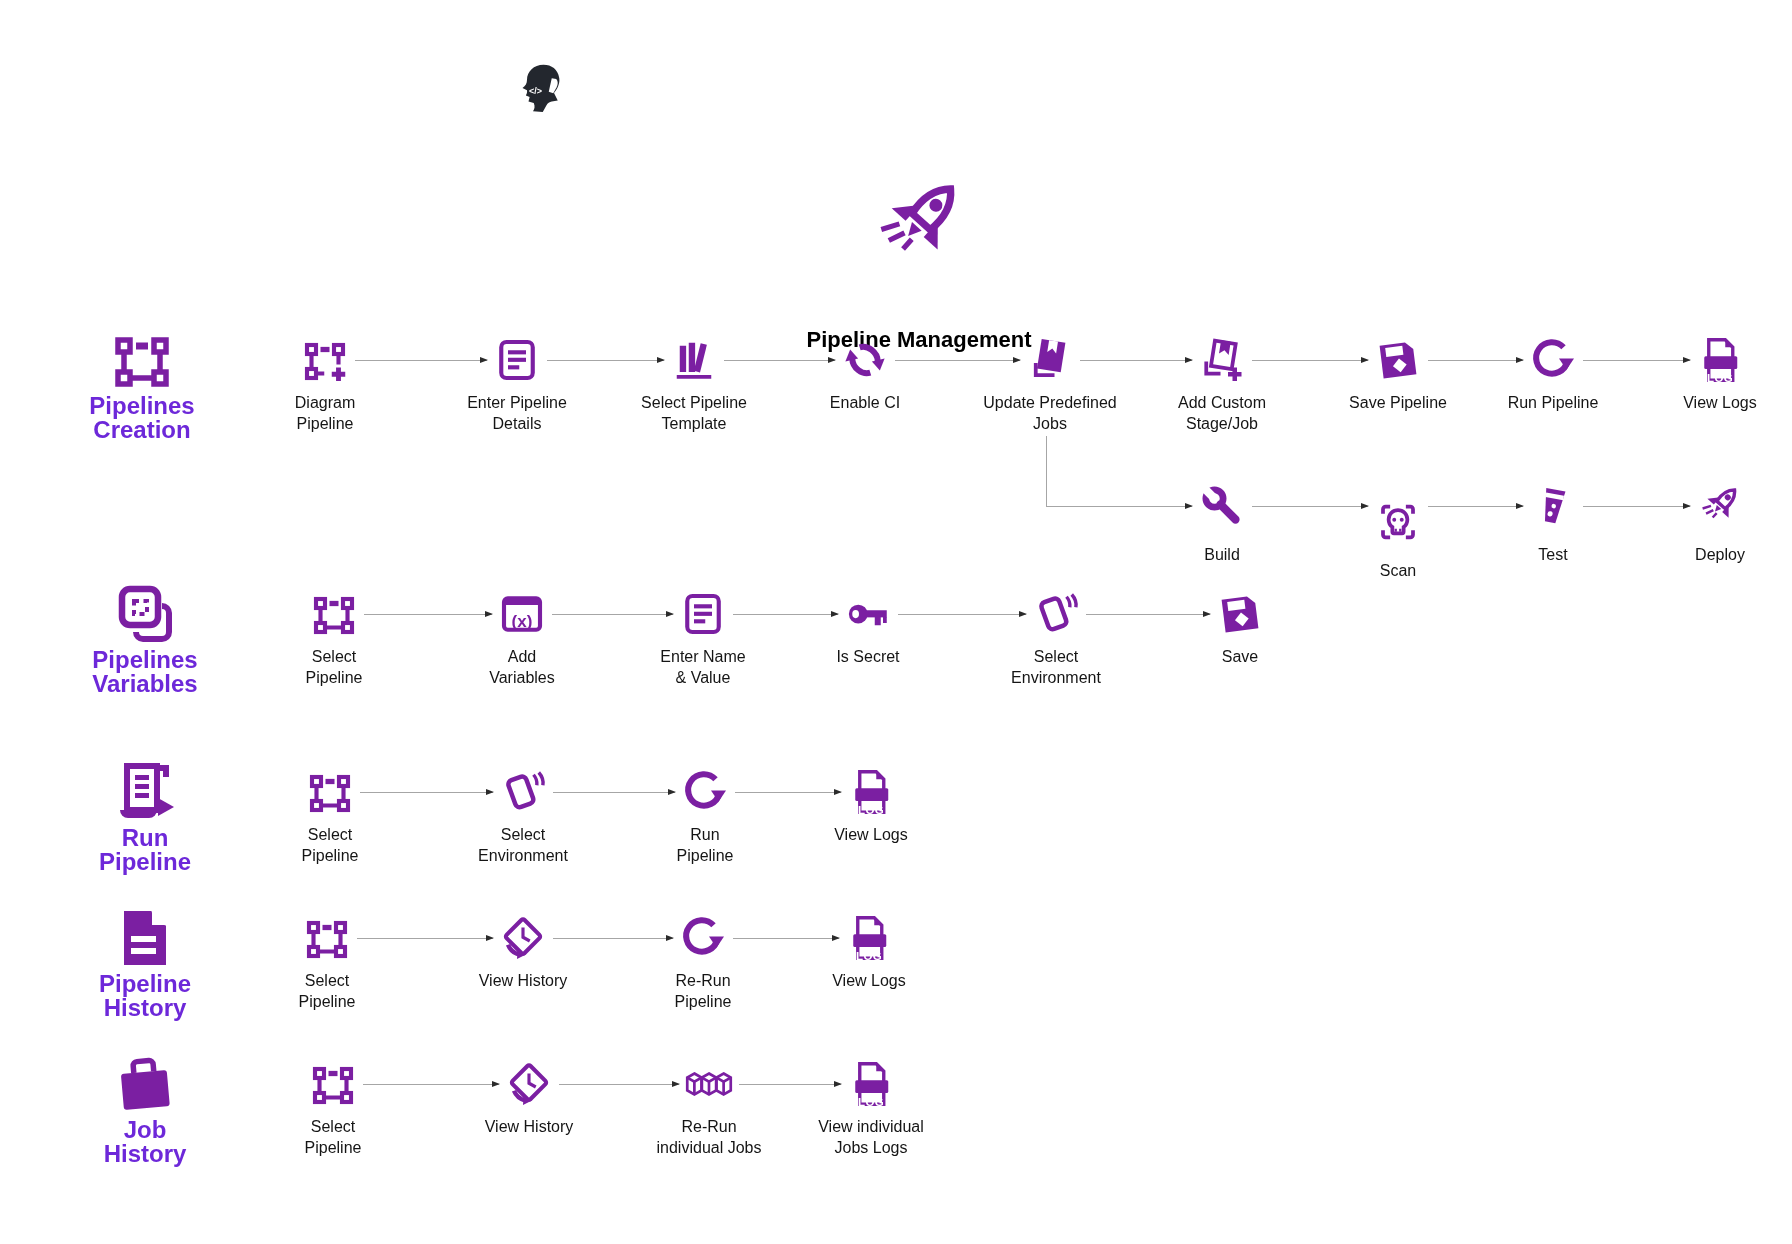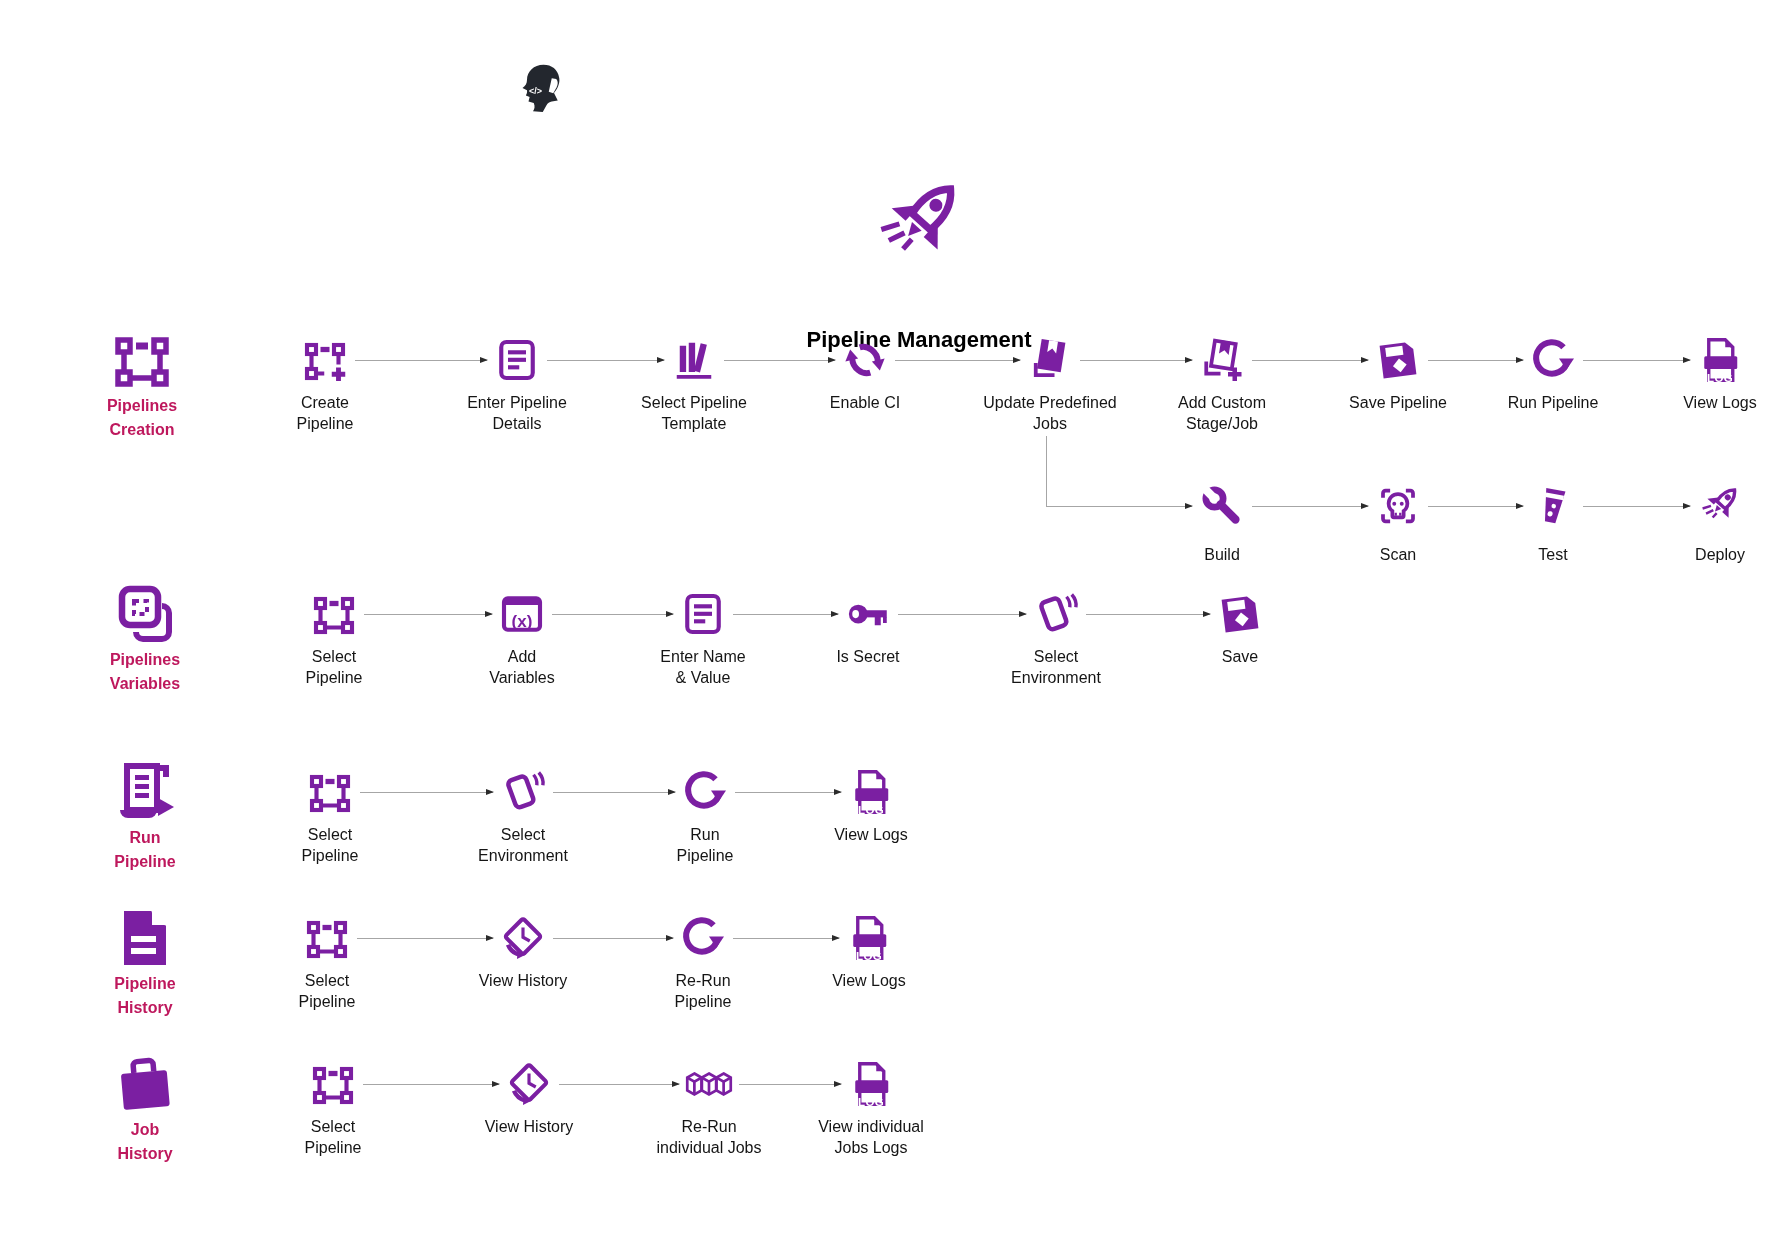--- a/index.html
+++ b/index.html
@@ -10,21 +10,21 @@
   .logo svg{width:52px;height:60px;}
   .codetxt{position:absolute;left:11px;top:22px;font-weight:bold;font-size:9px;color:#fff;}
   .rocketwrap{position:absolute;left:919px;top:172px;transform:translateX(-50%);width:104px;height:104px;color:#7B1FA2;}
   .rocketwrap svg{width:104px;height:104px;}
   .pm{position:absolute;left:919px;top:302px;transform:translateX(-50%);font-size:22px;font-weight:bold;color:#000;white-space:nowrap;margin-top:25px;}
   .node{position:absolute;width:170px;transform:translateX(-50%);display:flex;flex-direction:column;align-items:center;}
   .iconwrap{position:relative;display:inline-block;width:48px;height:48px;color:#7B1FA2;}
   .iconwrap svg{width:48px;height:48px;display:block;}
   .node.g .iconwrap, .node.g .iconwrap svg{width:64px;height:64px;}
   .lbl{margin-top:8px;font-size:16px;line-height:21px;color:#151515;text-align:center;white-space:pre-line;}
-  .node.g .lbl{margin-top:2px;font-weight:bold;font-size:16px;line-height:24px;color:#be185d;}
+  .node.g .lbl{margin-top:2px;font-weight:bold;font-size:24px;line-height:24px;color:#6d28d9;}
   .node.b .lbl{margin-top:14px;}
   .logtxt{position:absolute;left:0;right:0;top:20px;text-align:center;font-weight:bold;font-size:11.5px;color:#fff;letter-spacing:.3px;margin-top:16px;}
   .vartxt{position:absolute;left:0;right:0;top:22px;text-align:center;font-weight:bold;font-size:17px;color:#7B1FA2;}
   .edge{position:absolute;border-top:1px solid #a6a6a6;}
   .edge .ah{position:absolute;right:-1px;top:-4px;width:0;height:0;border-left:8px solid #2b2b2b;
             border-top:3.5px solid transparent;border-bottom:3.5px solid transparent;}
   .vedge{position:absolute;border-left:1px solid #a6a6a6;width:0;}
 </style>
 </head>
 <body>
@@ -231,21 +231,21 @@
       </span>
     <span class="lbl">Pipelines
 Creation</span>
   </div>
   <div class="node" style="left:325px;top:336px">
     <span class="iconwrap">
         <svg viewBox="0 0 64 64">
           <use href="#s-frame-plus"></use>
         </svg>
       </span>
-    <span class="lbl">Create
+    <span class="lbl">Diagram
 Pipeline</span>
   </div>
   <div class="node" style="left:517px;top:336px">
     <span class="iconwrap">
         <svg viewBox="0 0 64 64">
           <use href="#s-doc"></use>
         </svg>
       </span>
     <span class="lbl">Enter Pipeline
 Details</span>
@@ -313,21 +313,21 @@
 
   
   <div class="node b" style="left:1222px;top:482px">
     <span class="iconwrap">
         <svg viewBox="0 0 64 64">
           <use href="#s-wrench"></use>
         </svg>
       </span>
     <span class="lbl">Build</span>
   </div>
-  <div class="node b" style="left:1398px;top:482px">
+  <div class="node b" style="left:1398px;top:498px">
     <span class="iconwrap">
         <svg viewBox="0 0 64 64">
           <use href="#s-skull"></use>
         </svg>
       </span>
     <span class="lbl">Scan</span>
   </div>
   <div class="node b" style="left:1553px;top:482px">
     <span class="iconwrap">
         <svg viewBox="0 0 64 64">

